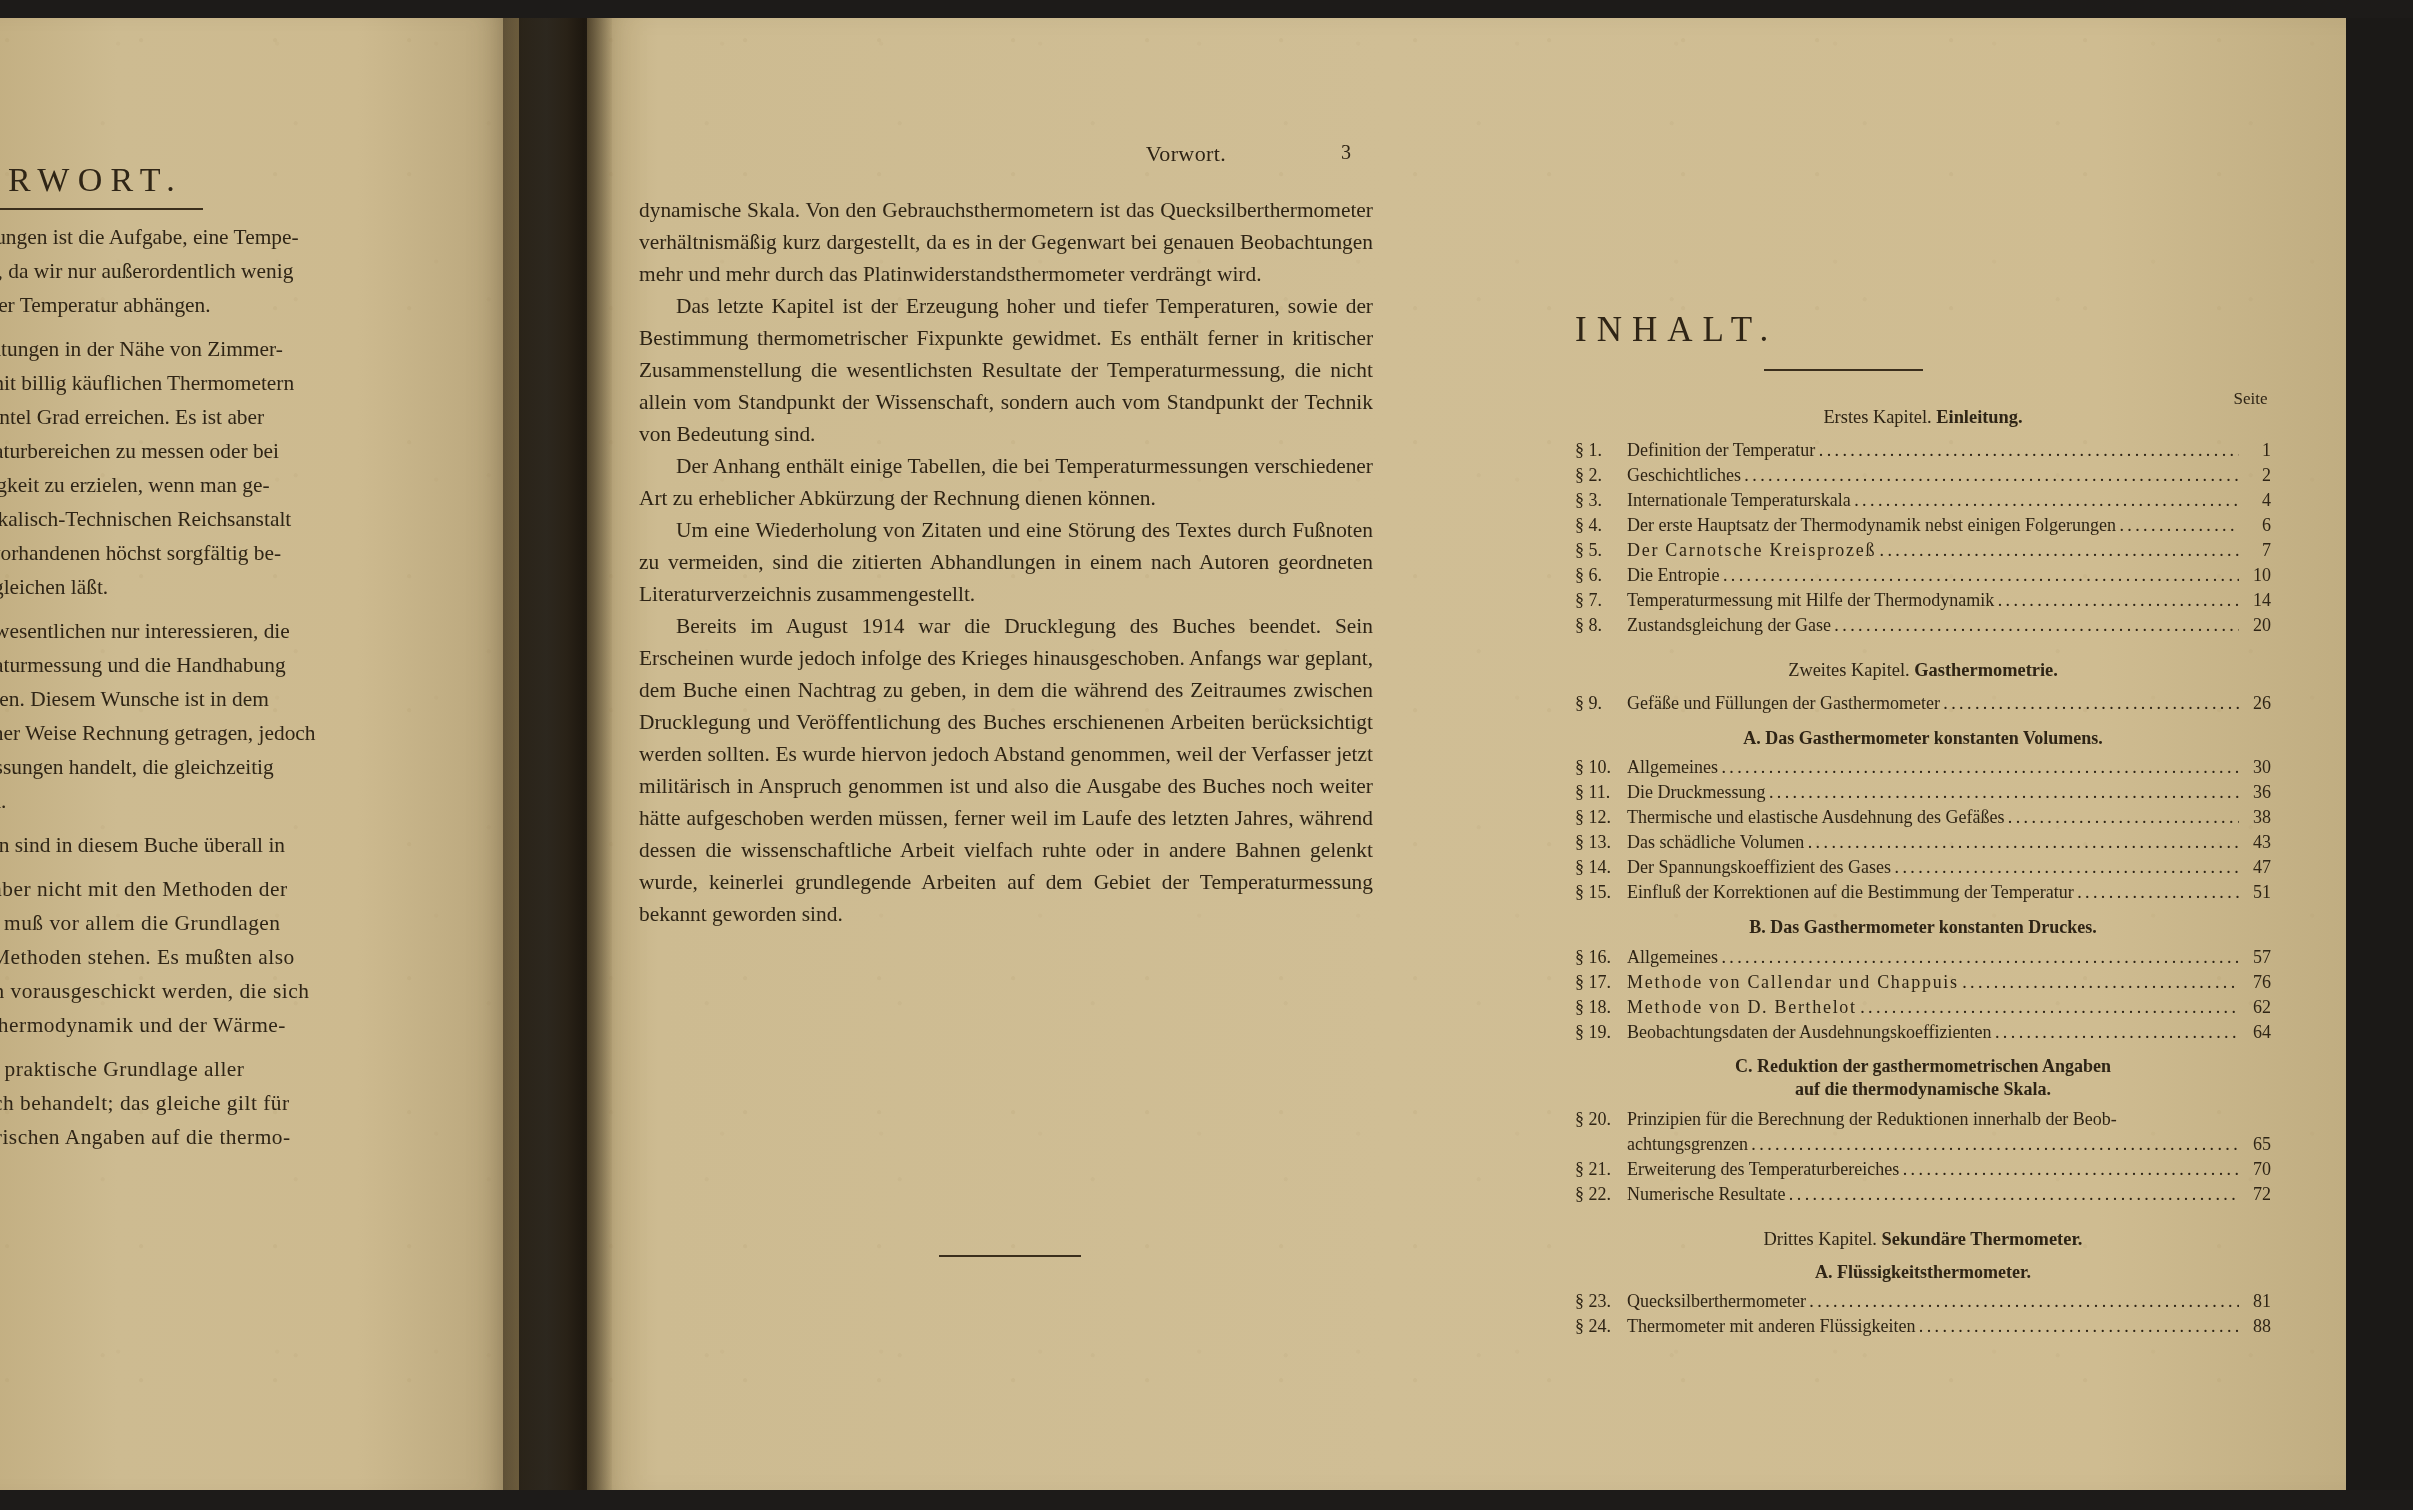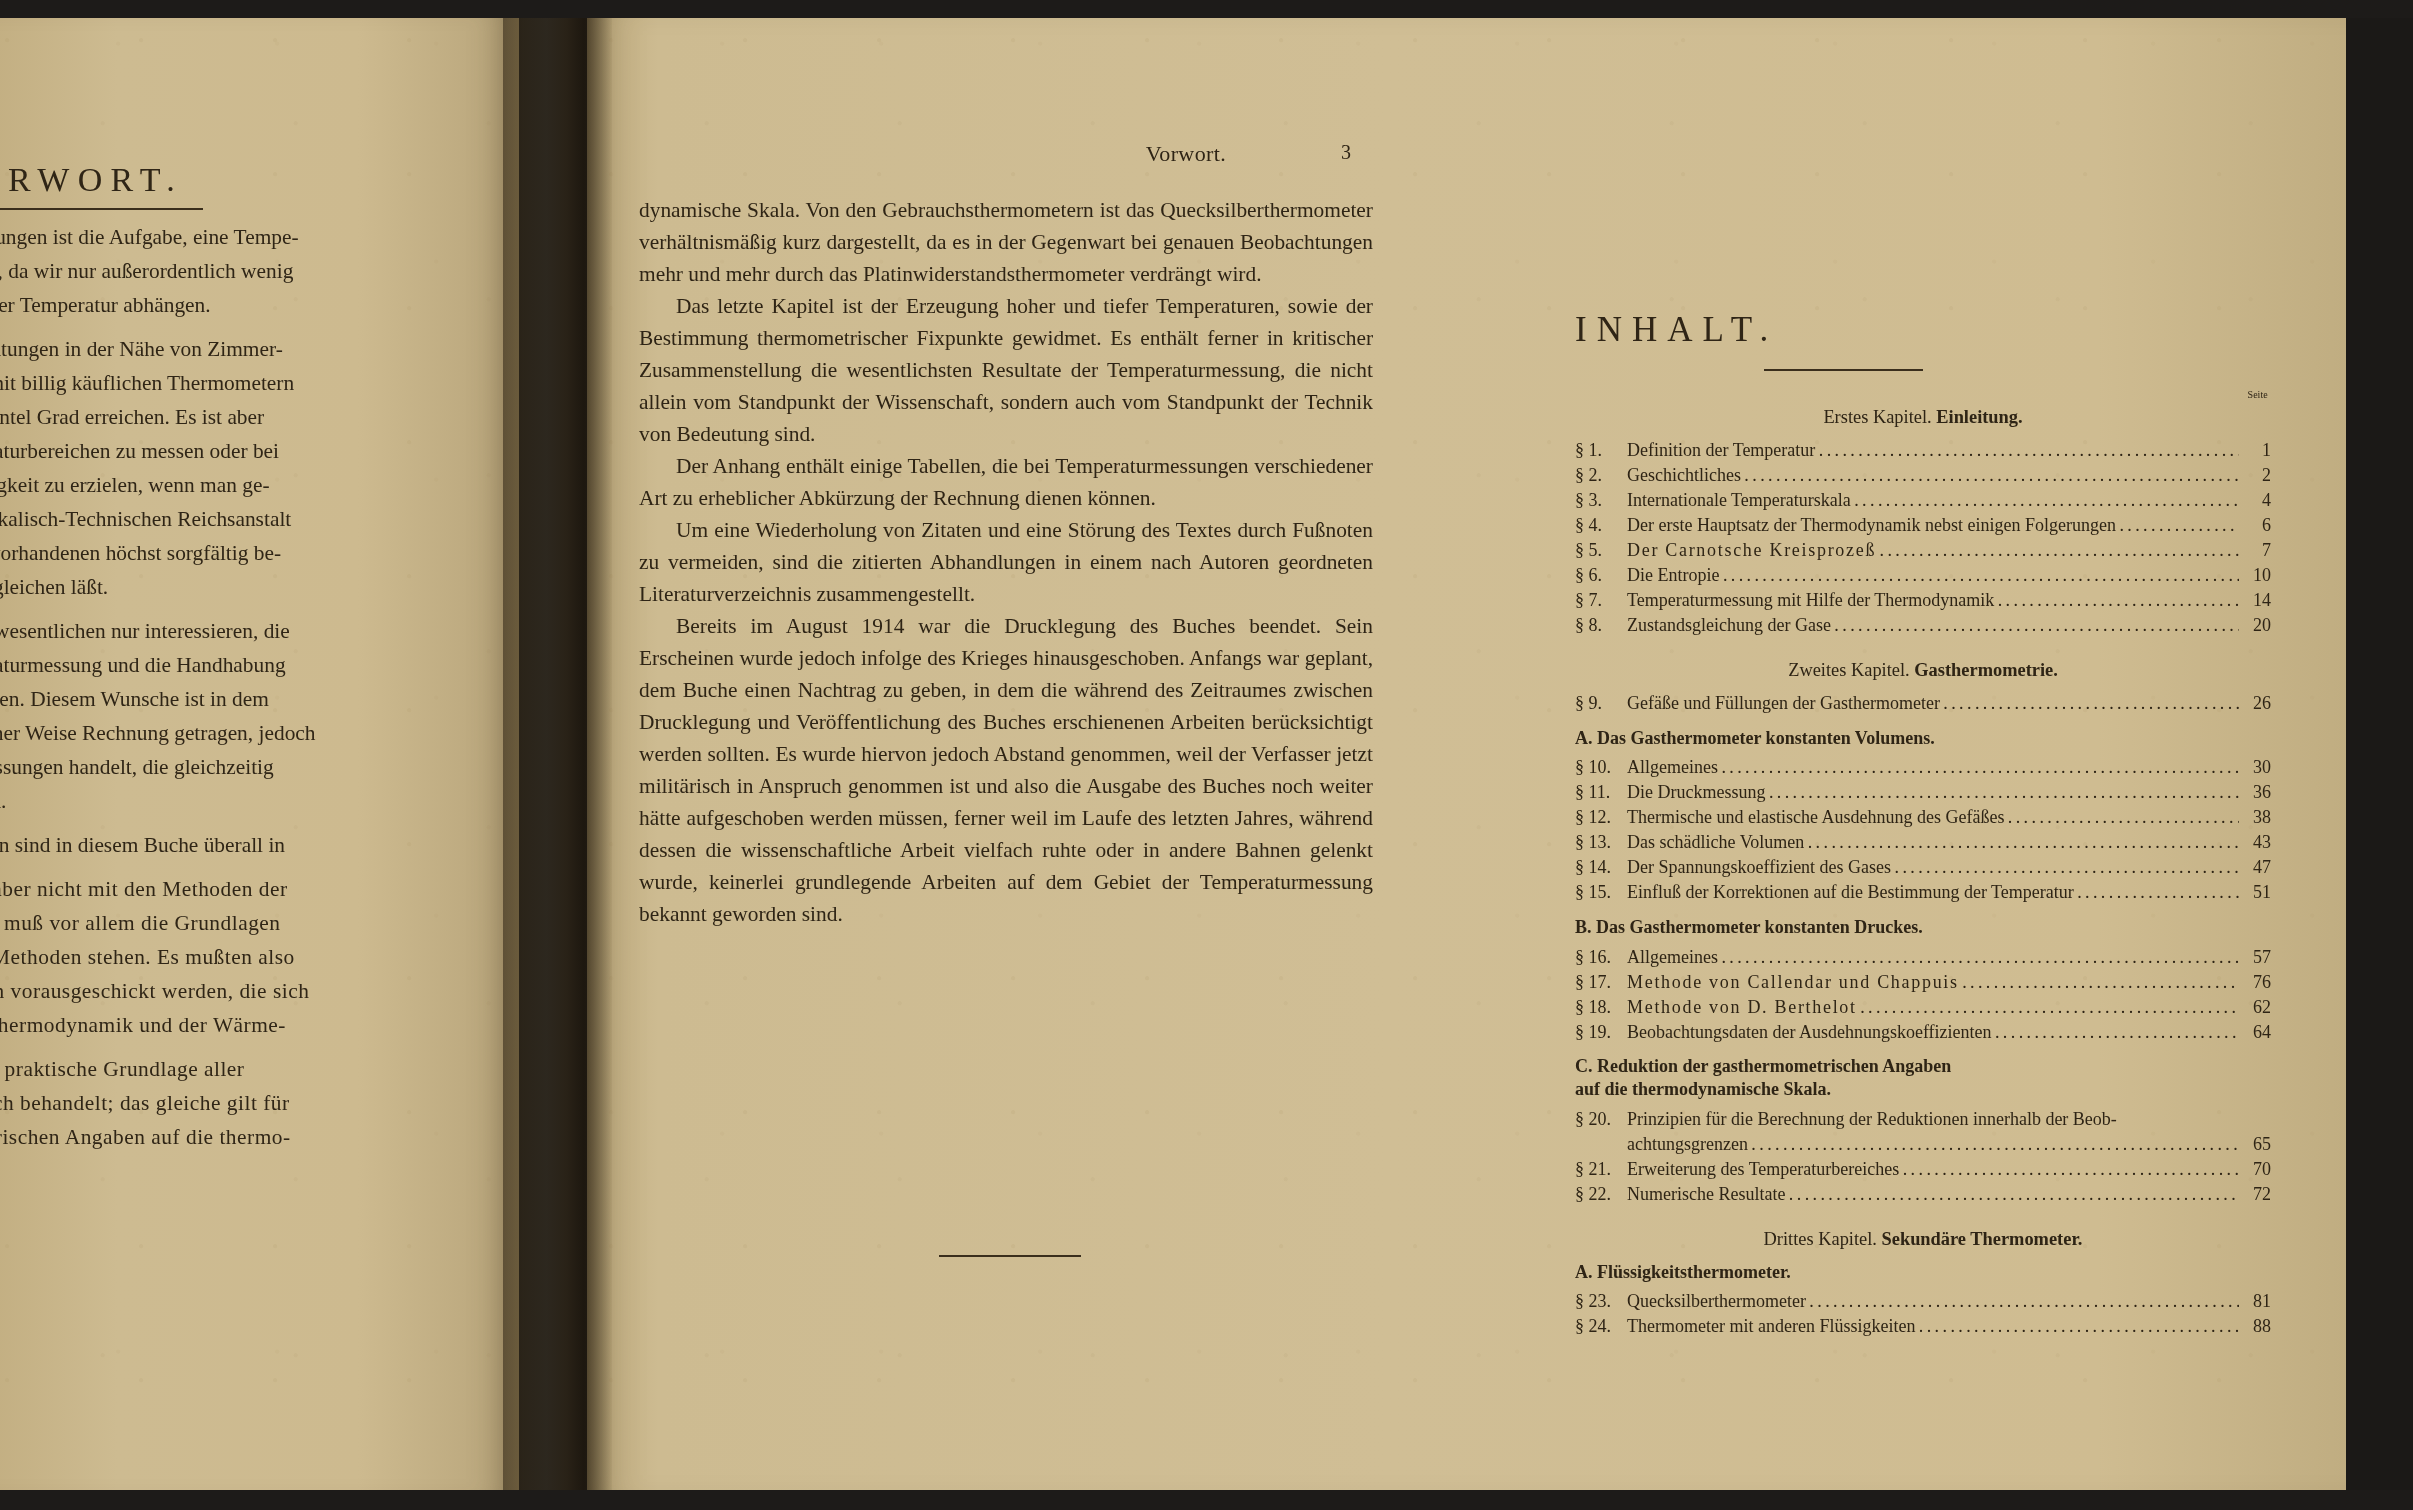--- a/index.html
+++ b/index.html
@@ -77,22 +77,22 @@
 
   
   #inhalt-title{
     position:absolute;left:1575px;top:310px;width:536px;
     font-size:35px;letter-spacing:10px;color:#2f2516;
   }
   #inhalt-rule{position:absolute;left:1764px;top:369px;width:159px;height:1.7px;background:#3a2e1c;}
   #toc{position:absolute;left:1575px;top:407px;width:696px;color:#2e2415;font-size:18px;}
   .chap{ text-align:center;margin:22px 0 10px 0;font-size:18.4px;}
   .chap .b{font-weight:bold;}
-  .sub{text-align:left;font-weight:bold;margin:11.7px 0 6.7px 0;font-size:18px;}
-  .seite{position:absolute;right:3.4px;top:-18.4px;font-size:10px;}
+  .sub{text-align:center;font-weight:bold;margin:11.7px 0 6.7px 0;font-size:18px;}
+  .seite{position:absolute;right:3.4px;top:-18.4px;font-size:17px;}
   .entry{display:flex;align-items:baseline;line-height:25px;white-space:nowrap;}
   .entry .num{width:52px;flex:0 0 52px;text-align:left;}
   .entry .txt{flex:0 0 auto;}
   .entry .dots{flex:1 1 auto;overflow:hidden;white-space:nowrap;margin:0 3.4px;letter-spacing:3.4px;}
   .entry .pg{flex:0 0 28.5px;text-align:right;}
   .entry.wrap{display:block;white-space:normal;}
   .entry.wrap .cont{display:flex;}
   .entry.wrap .ind{margin-left:52px;justify-content:flex-end;}
   .sp{letter-spacing:1.7px;}
 

